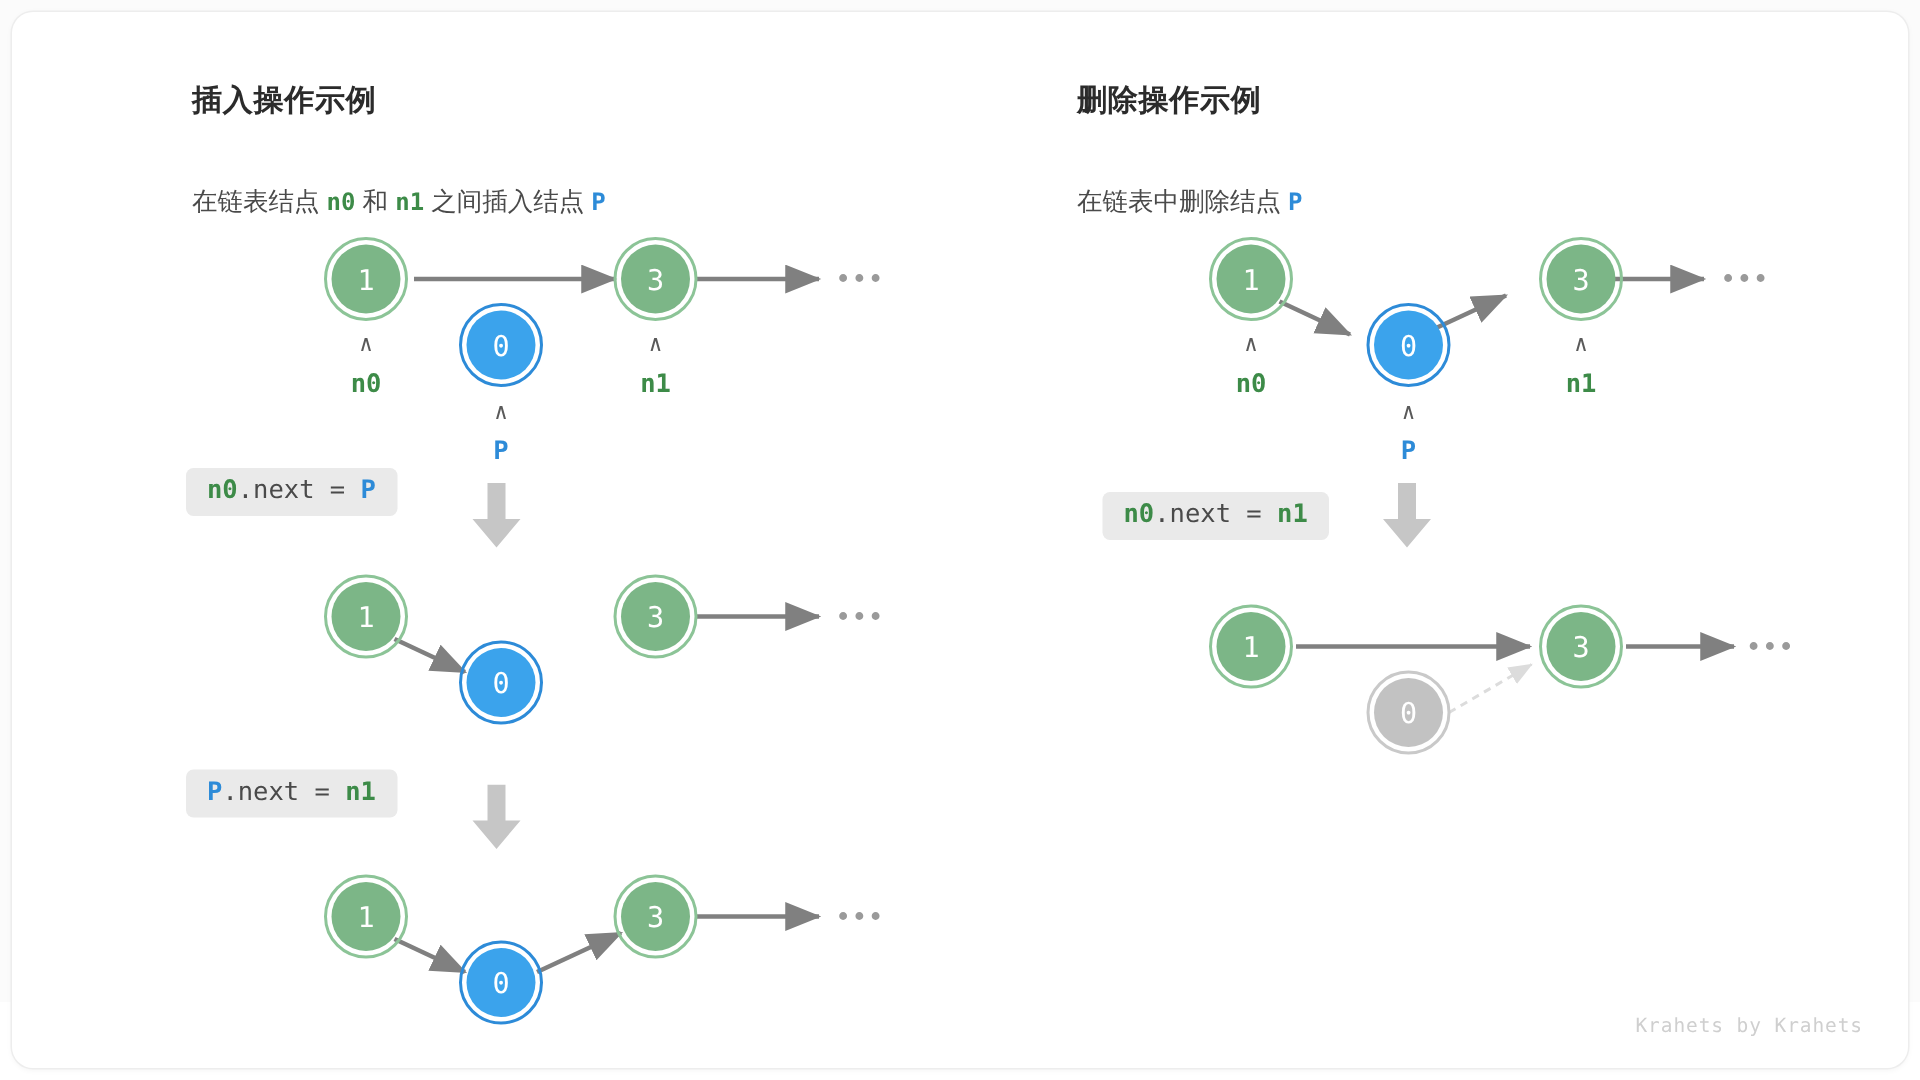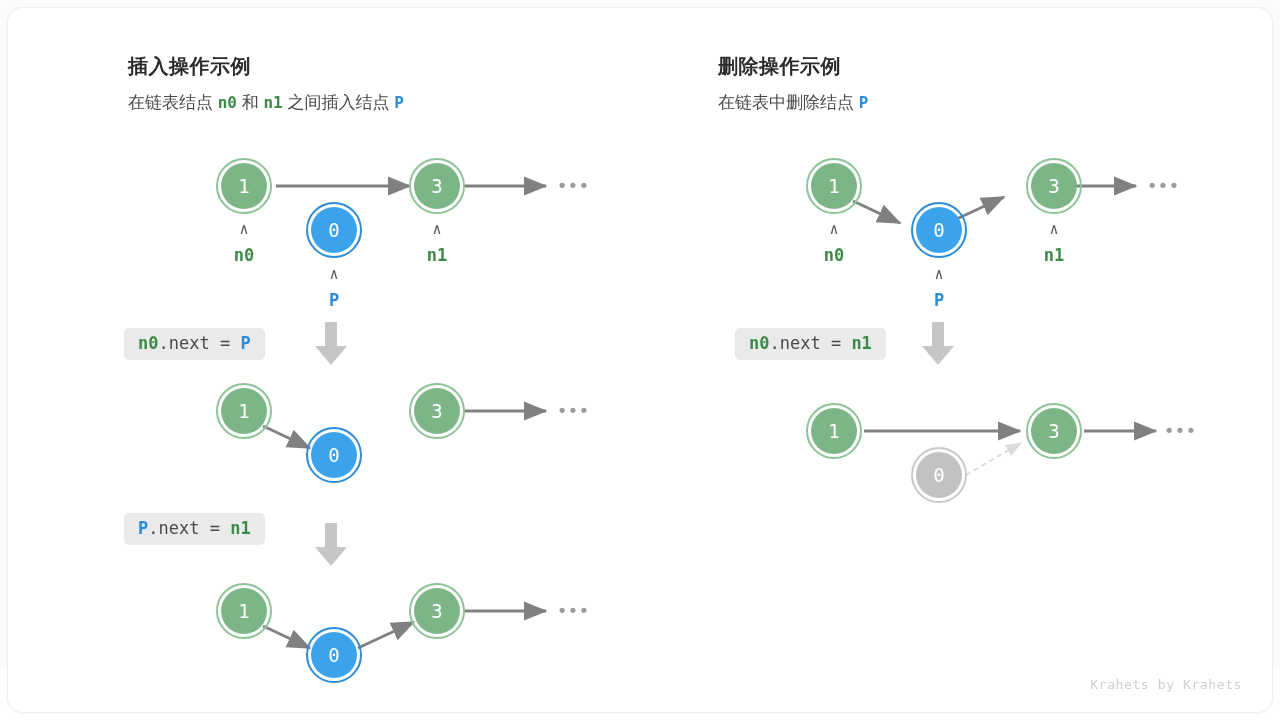--- a/index.html
+++ b/index.html
@@ -39,20 +39,21 @@
     font-weight: bold;
     color: #2b2b2b;
     letter-spacing: 0.5px;
     white-space: nowrap;
   }
   .panel-sub {
     position: absolute;
     font-size: 17px;
     color: #4a4a4a;
     white-space: nowrap;
+    margin-top: 32px;
   }
   .panel-sub .mono {
     font-family: "DejaVu Sans Mono", monospace;
     font-weight: bold;
     font-size: 16px;
   }
   .g { color: #3d8b48; }
   .b { color: #2d8bd8; }
 
   
@@ -150,21 +151,21 @@
 
     <g>
       <circle cx="249" cy="38" r="27" fill="none" stroke="#8cc497" stroke-width="2"></circle>
       <circle cx="249" cy="38" r="23" fill="#7cb687"></circle>
       <text class="nodeval" x="249" y="45" text-anchor="middle">3</text>
     </g>
     <text class="caret" x="249" y="86" text-anchor="middle">∧</text>
     <text class="ptrlabel" x="249" y="113" text-anchor="middle" fill="#3d8b48">n1</text>
   </svg>
 
-  <div class="chip" style="left:116px; top:320px;">
+  <div class="chip" style="left:116px; top:304px;">
     <b class="g">n0</b><span>.next = </span><b class="b">P</b>
   </div>
   <svg class="downarrow" style="left:306px; top:314px;" viewBox="0 0 34 44">
     <path d="M11,0 H23 V24 H33 L17,43 L1,24 H11 Z" fill="#c6c6c6"></path>
   </svg>
 
   <svg class="diagram" style="left:180px; top:360px;" width="420" height="130">
     <line x1="276" y1="43" x2="358" y2="43" stroke="#808080" stroke-width="3" marker-end="url(#ah)"></line>
     <text x="385" y="49" text-anchor="middle" fill="#9a9a9a" font-size="18" font-family="'DejaVu Sans Mono', monospace">•••</text>
 

